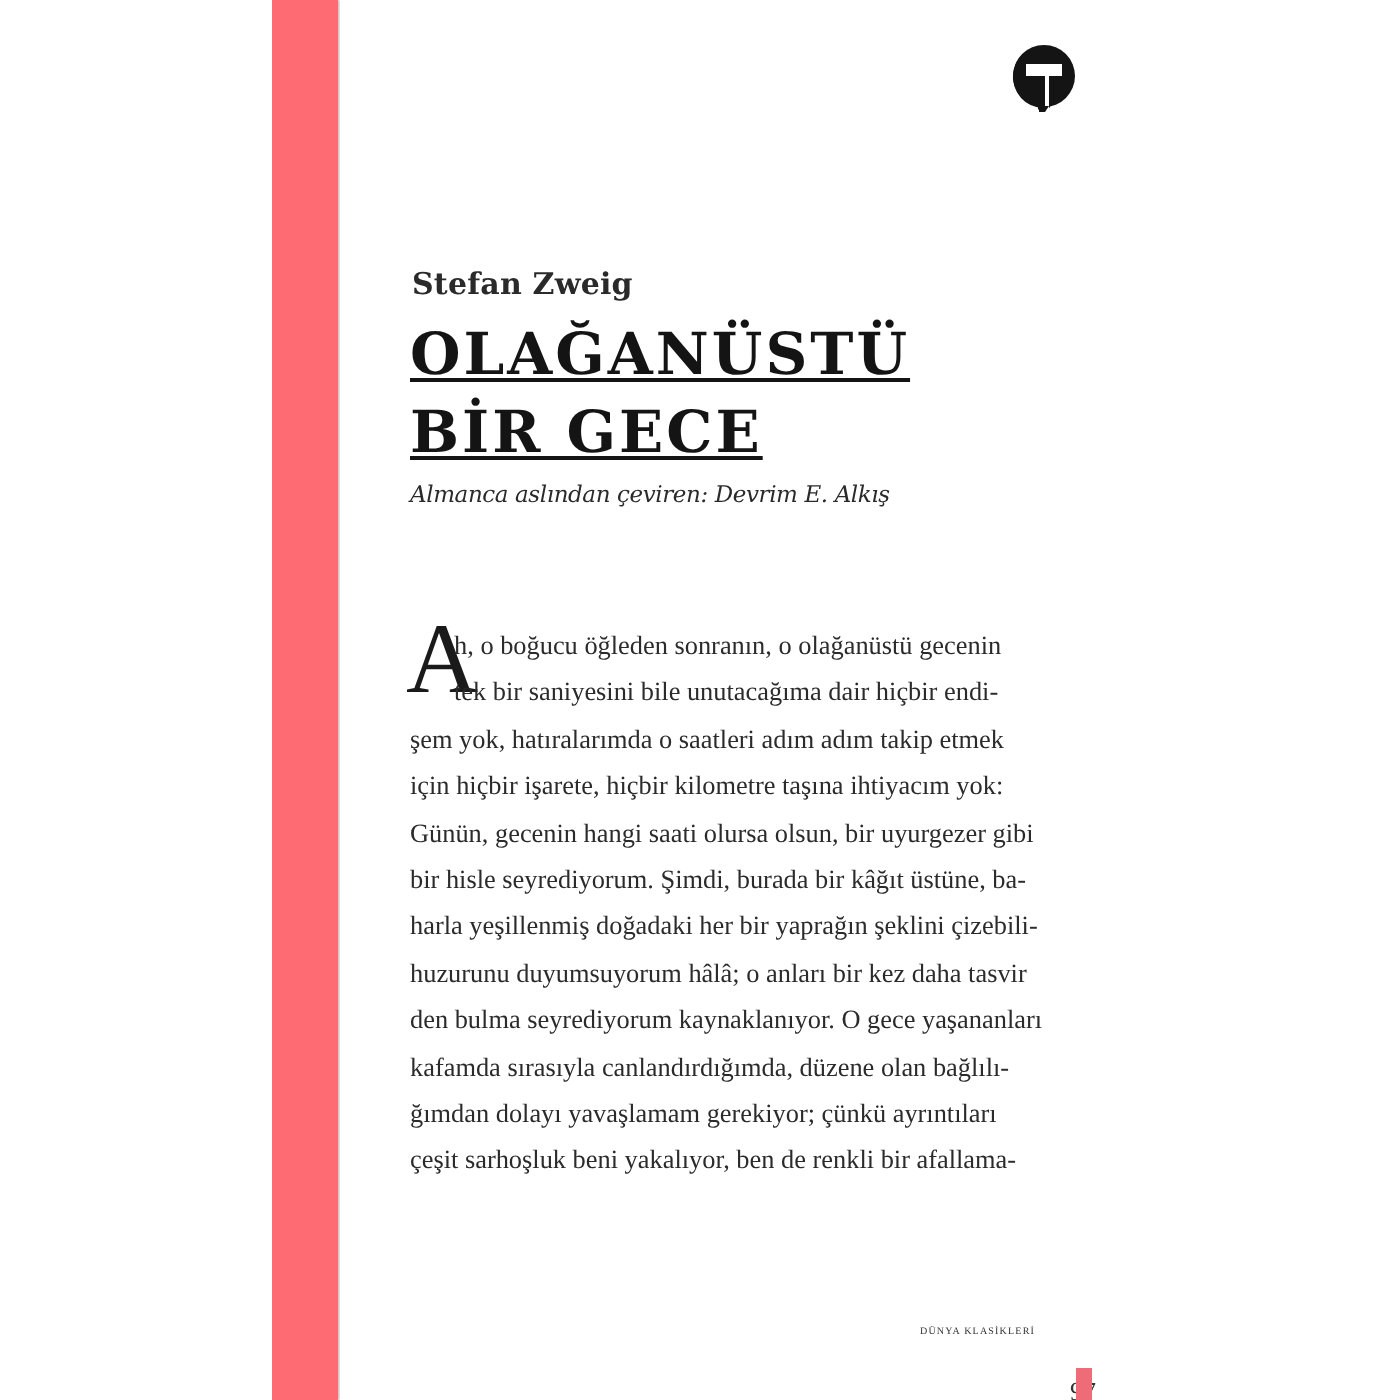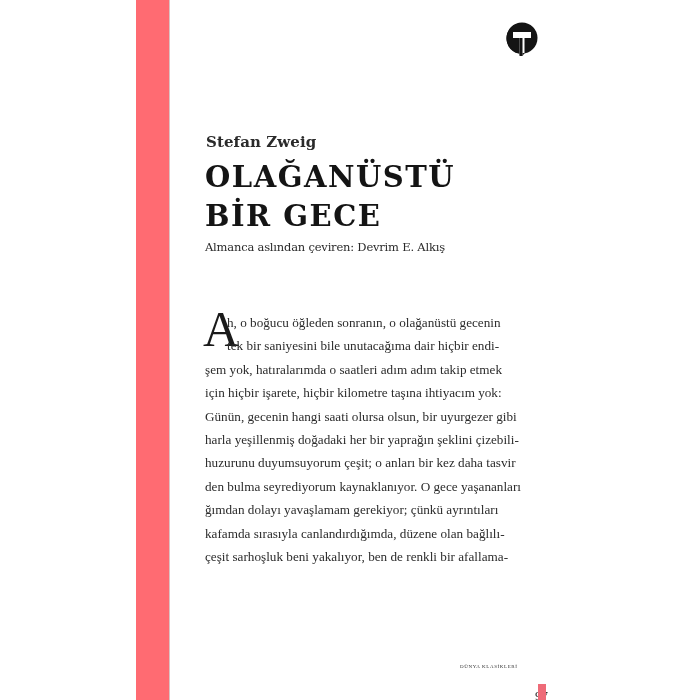--- a/index.html
+++ b/index.html
@@ -24,24 +24,24 @@
       position: absolute; left: 206px; top: 133px;
       font-family: "DejaVu Serif", serif; font-weight: bold;
       font-size: 15px; color: #2a2a2a; letter-spacing: 0.1px; text-align: right;
     }
     .title {
       position: absolute; left: 205px; top: 158px;
       font-family: "DejaVu Serif", serif; font-weight: bold;
       font-size: 29px; line-height: 39px; color: #141414;
       letter-spacing: 1.5px; margin: 0;
     }
-    .title span { display: block; white-space: nowrap; }
+    .title span { display: block; white-space: nowrap; text-decoration: underline; }
     .translator {
       position: absolute; left: 205px; top: 240px;
-      font-family: "DejaVu Serif", serif; 
+      font-family: "DejaVu Serif", serif; font-style: italic;
       font-size: 11.5px; color: #2a2a2a; letter-spacing: -0.2px;
     }
     .body-text {
       position: absolute; left: 205px; top: 311px; width: 282px;
       font-family: "Liberation Serif", serif;
       font-size: 13.2px; line-height: 23.4px; color: #2b2b2b;
     }
     .body-text .line {
       display: block; white-space: nowrap; text-align: justify;
       text-align-last: justify; height: 23.4px;
@@ -93,23 +93,24 @@
 <div class="translator">Almanca aslından çeviren: Devrim E. Alkış</div>
 
 <div class="dropcap">A</div>
 
 <div class="body-text">
   <span class="line indent">h, o boğucu öğleden sonranın, o olağanüstü gecenin</span>
   <span class="line indent">tek bir saniyesini bile unutacağıma dair hiçbir endi-</span>
   <span class="line">şem yok, hatıralarımda o saatleri adım adım takip etmek</span>
   <span class="line">için hiçbir işarete, hiçbir kilometre taşına ihtiyacım yok:</span>
   <span class="line">Günün, gecenin hangi saati olursa olsun, bir uyurgezer gibi</span>
+  <span class="line">bir hisle seyrediyorum. Şimdi, burada bir kâğıt üstüne, ba-</span>
   <span class="line">harla yeşillenmiş doğadaki her bir yaprağın şeklini çizebili-</span>
-  <span class="line">huzurunu duyumsuyorum çeşit; o anları bir kez daha tasvir</span>
+  <span class="line">huzurunu duyumsuyorum hâlâ; o anları bir kez daha tasvir</span>
   <span class="line">den bulma seyrediyorum kaynaklanıyor. O gece yaşananları</span>
+  <span class="line">kafamda sırasıyla canlandırdığımda, düzene olan bağlılı-</span>
   <span class="line">ğımdan dolayı yavaşlamam gerekiyor; çünkü ayrıntıları</span>
-  <span class="line">kafamda sırasıyla canlandırdığımda, düzene olan bağlılı-</span>
   <span class="line">çeşit sarhoşluk beni yakalıyor, ben de renkli bir afallama-</span>
 </div>
 
 <div class="footer-label">DÜNYA KLASİKLERİ</div>
 <div class="page-number">97</div>
 <div class="page-tab"></div>
 
 </body></html>

